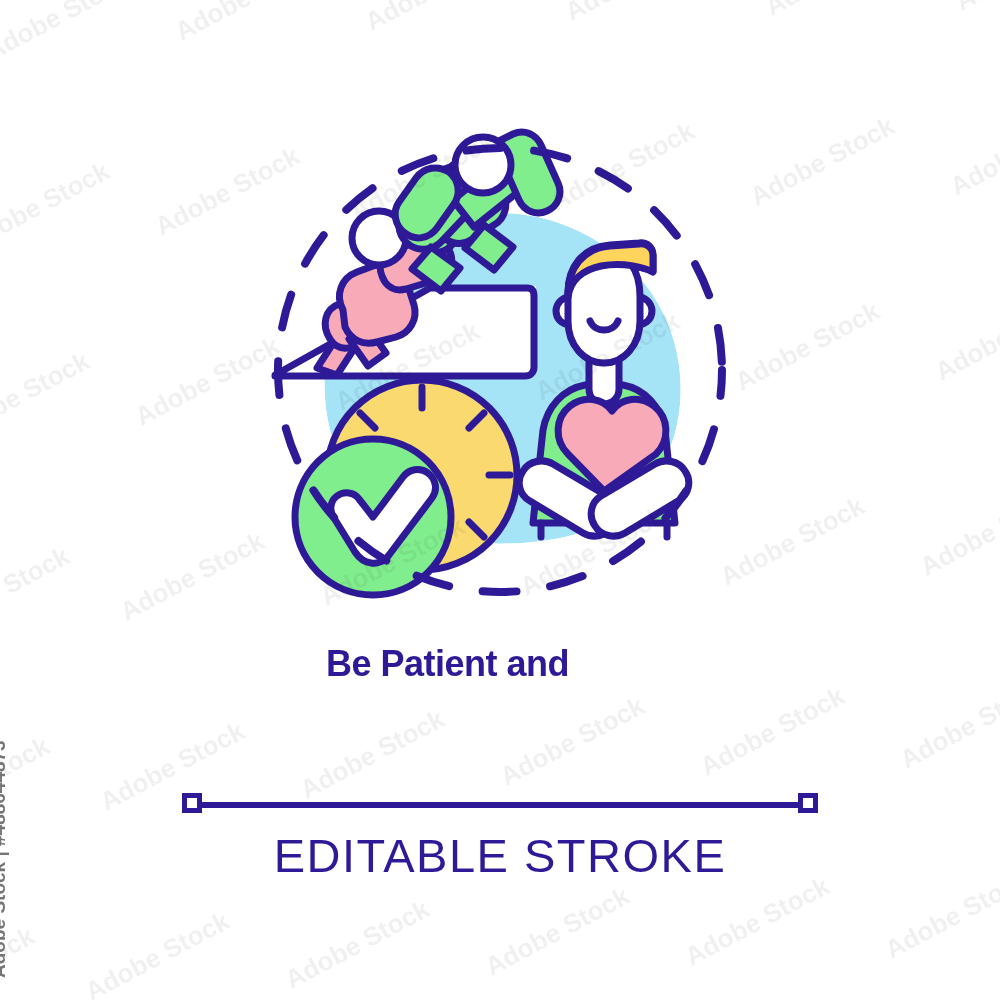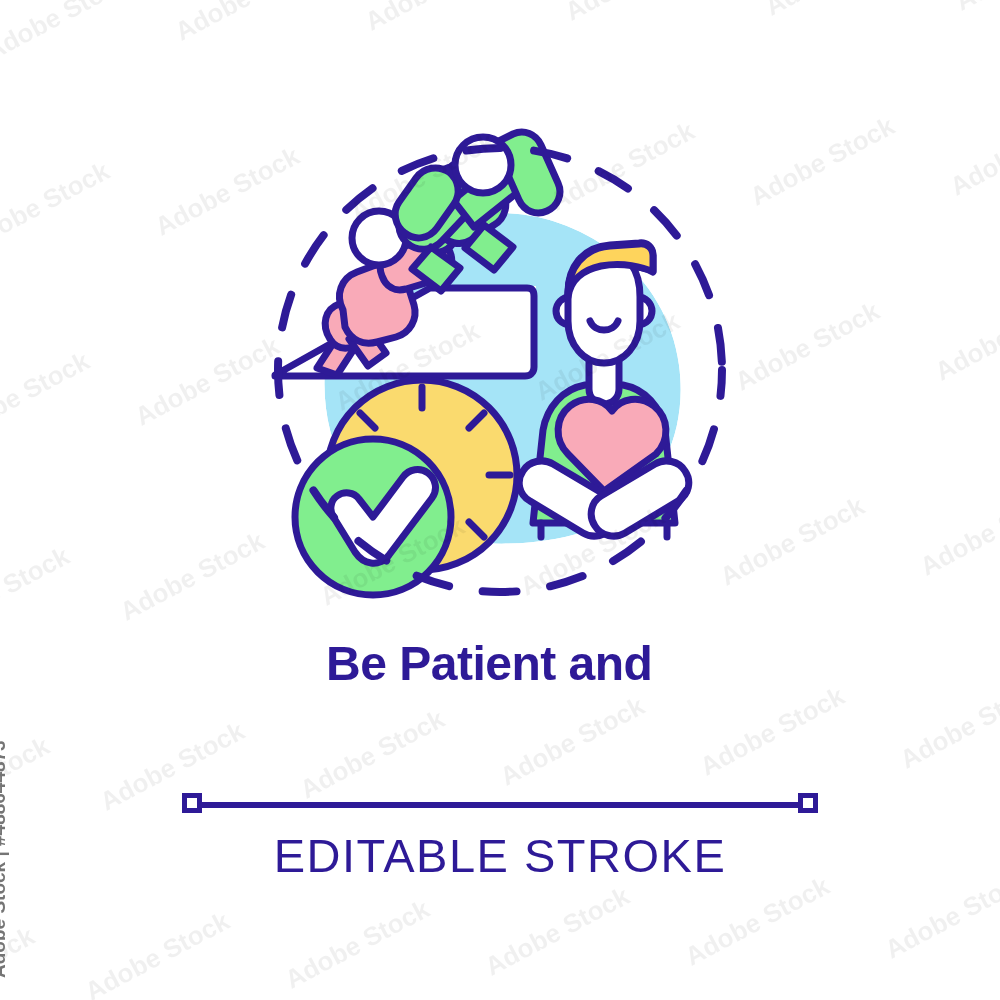--- a/index.html
+++ b/index.html
@@ -37,21 +37,21 @@
   
   #title-block {
     position: absolute;
     left: 326px;
     top: 638px;
     width: 620px;
   }
   .title-line {
     font-family: "Liberation Sans", sans-serif;
     font-weight: bold;
-    font-size: 48px;
+    font-size: 36px;
     line-height: 51px;
     letter-spacing: -0.5px;
     color: #2e1a97;
     white-space: nowrap;
   }
 
   
   #stroke-bar {
     position: absolute;
     left: 182px;

